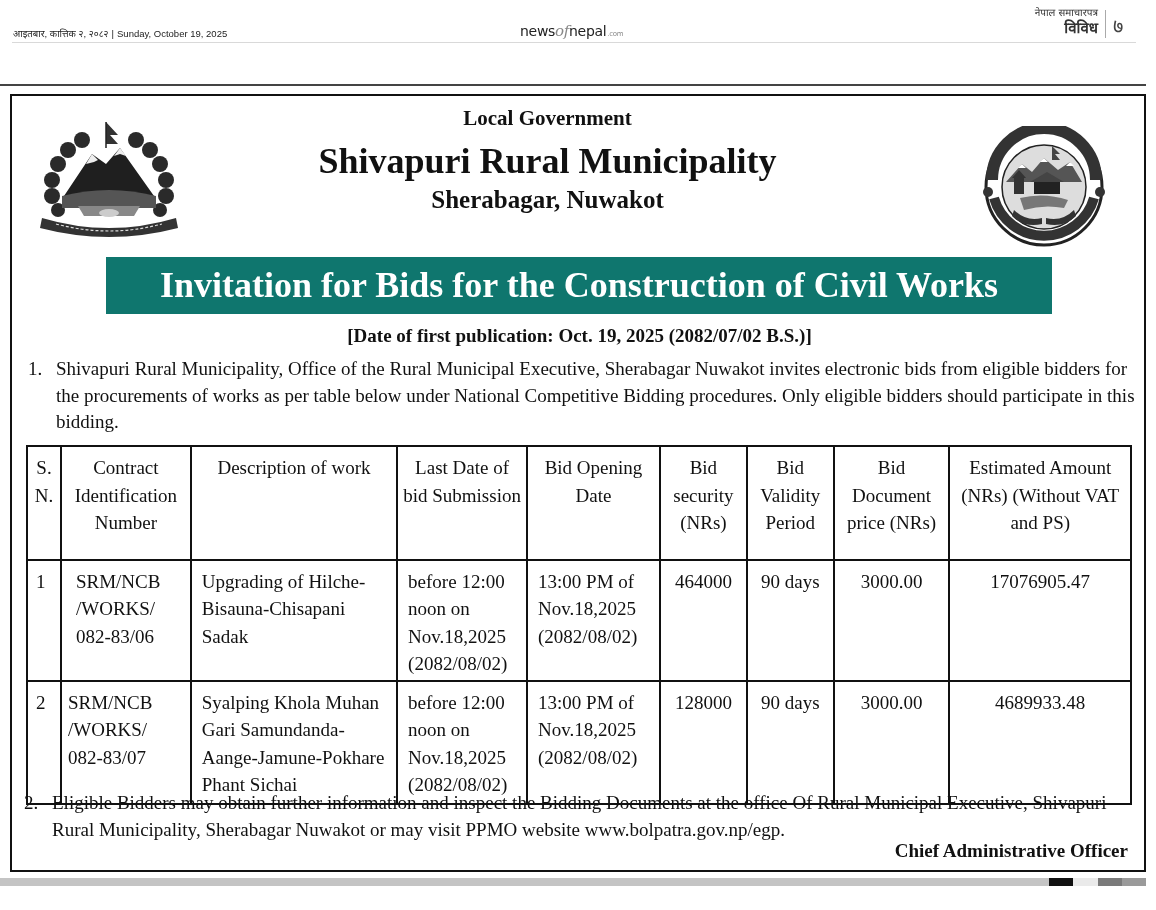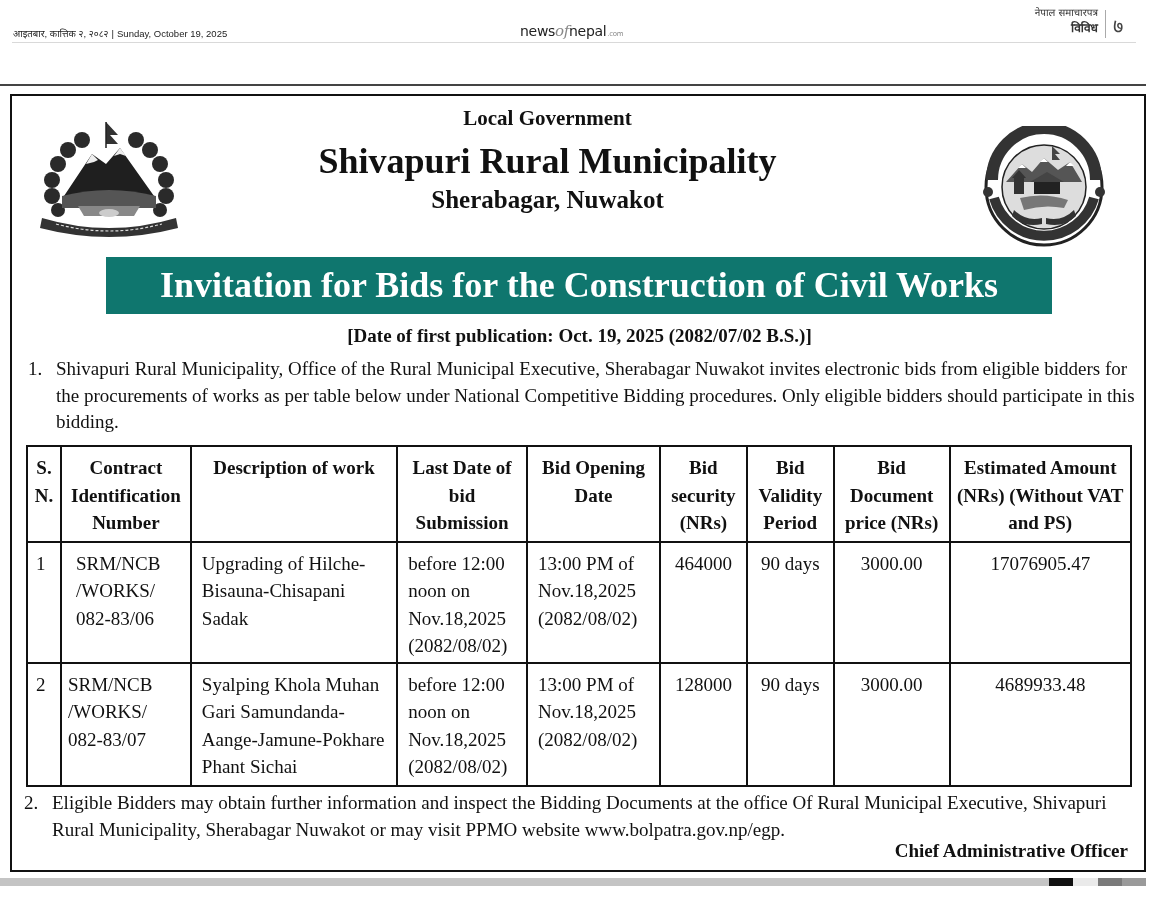--- a/index.html
+++ b/index.html
@@ -18,21 +18,21 @@
       position: absolute; left: 520px; top: 22px;
       font-family: "DejaVu Sans", sans-serif; font-size: 14px; letter-spacing: -0.3px; color: #222;
     }
     .np-logo .of { font-family: "DejaVu Serif", serif; font-style: italic; color: #888; font-size: 15px; }
     .np-logo .com { font-size: 7px; color: #888; margin-left: 1px; }
     .np-section {
       position: absolute; right: 58px; top: 7px; text-align: right;
       font-family: "DejaVu Sans", sans-serif; color: #333;
     }
     .np-section .paper { font-size: 10px; line-height: 12px; }
-    .np-section .sect { font-size: 12px; font-weight: bold; line-height: 18px; color: #333; }
+    .np-section .sect { font-size: 15px; font-weight: bold; line-height: 18px; color: #333; }
     .np-vline { position: absolute; left: 1105px; top: 10px; width: 1px; height: 28px; background: #aaa; }
     .np-page {
       position: absolute; left: 1113px; top: 12px;
       font-family: "DejaVu Sans", sans-serif; font-size: 20px; color: #444;
     }
     .np-thick-line { position: absolute; left: 0; top: 84px; width: 1146px; height: 2px; background: #444; }
 
     
     .ad-frame {
       position: absolute; left: 10px; top: 94px; width: 1136px; height: 778px;
@@ -69,21 +69,21 @@
       position: absolute; right: 16px; top: 744px; font-size: 19px; font-weight: bold; text-align: right;
     }
 
     
     .bid-table {
       position: absolute; left: 14px; top: 349px; width: 1106px;
       border-collapse: collapse; border: 2px solid #111;
       font-size: 19px; line-height: 27.5px;
     }
     .bid-table th, .bid-table td { border: 2px solid #111; vertical-align: top; }
-    .bid-table th { font-weight: bold; text-align: center; padding: 7px 4px 4px; margin-left: 21px; }
+    .bid-table th { font-weight: normal; text-align: center; padding: 7px 4px 22px; margin-left: 21px; }
     .bid-table td { padding: 7px 10px 0; height: 121px; }
     .bid-table td.c { text-align: center; }
     .bid-table tr.r2 td { height: 123px; }
 
     
     .footer-bar { position: absolute; left: 0; top: 878px; width: 1146px; height: 8px; background: #c4c4c4; }
     .footer-block { position: absolute; top: 878px; height: 8px; }
     .fb1 { left: 1049px; width: 24px; background: #111; }
     .fb2 { left: 1073px; width: 25px; background: #eaeaea; }
     .fb3 { left: 1098px; width: 24px; background: #7a7a7a; }

